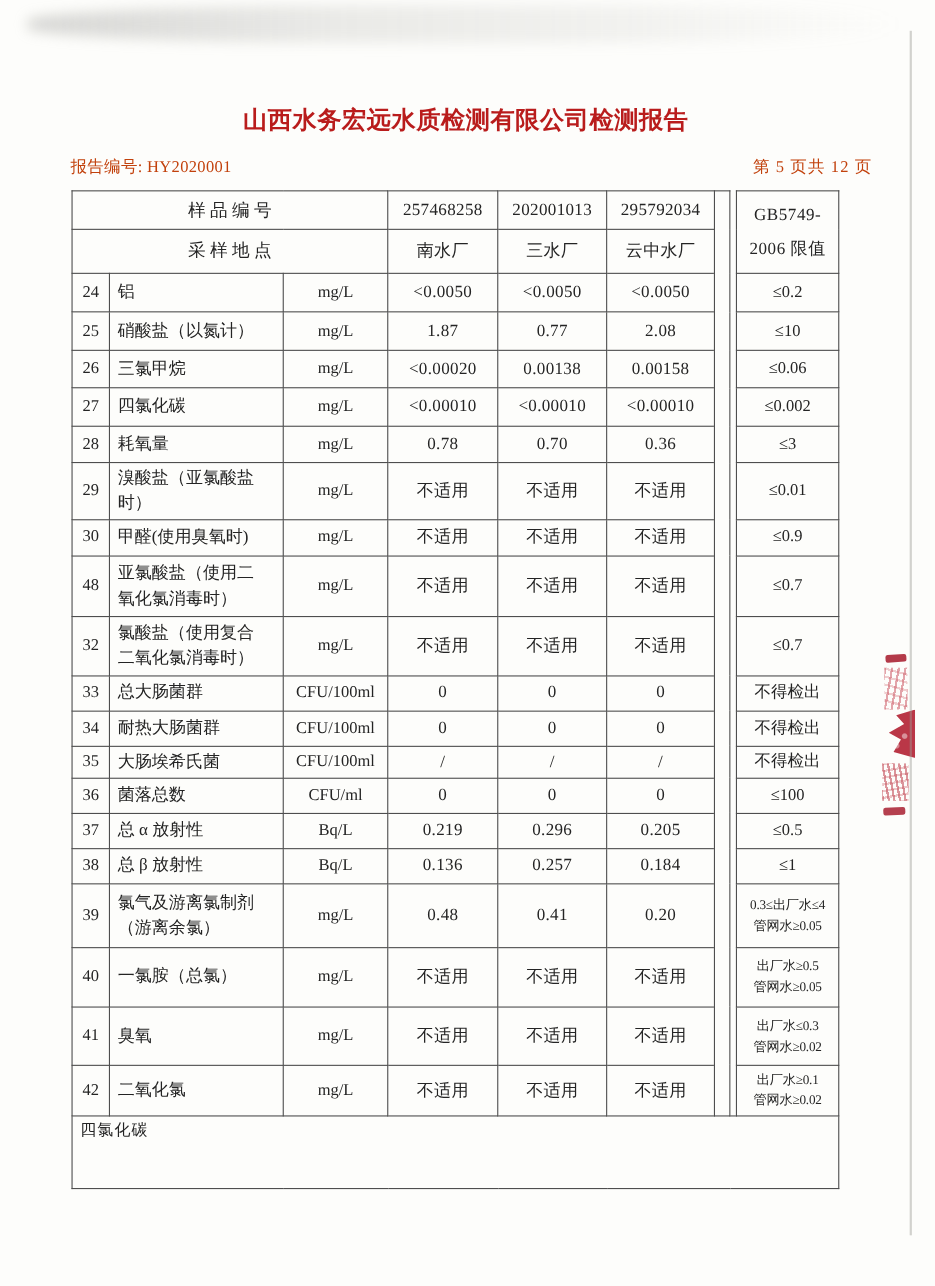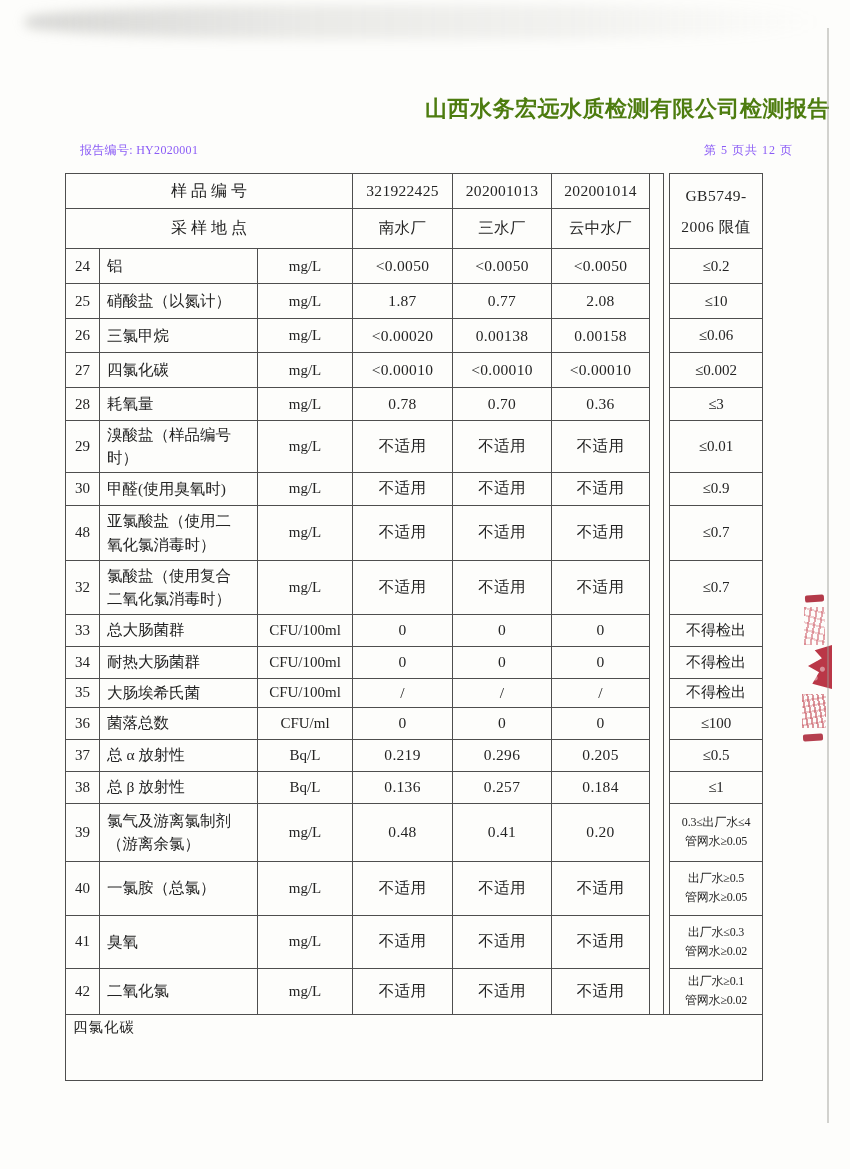--- a/index.html
+++ b/index.html
@@ -14,28 +14,28 @@
     position:absolute;left:25px;top:5px;width:795px;height:34px;
     background:linear-gradient(90deg,rgba(145,145,140,.34),rgba(160,160,155,.20) 35%,rgba(165,165,160,.12) 70%,rgba(165,165,160,0));
     filter:blur(6px);border-radius:40%;
   }
   .fold-line{
     position:absolute;left:827px;top:28px;width:2px;height:1095px;
     background:rgba(158,158,150,.45);
   }
   
   .doc-title{
-    position:absolute;left:0;right:20px;top:94px;text-align:right;
+    position:absolute;left:0;right:20px;top:94px;text-align:center;
     font-family:"Liberation Sans","DejaVu Sans",sans-serif;
-    font-weight:700;font-size:22px;letter-spacing:.5px;color:#4d7c0f;padding-left:17px;
+    font-weight:700;font-size:22px;letter-spacing:.5px;color:#b91c1c;padding-left:17px;
   }
   .meta{
-    position:absolute;left:80px;right:57px;top:142px;
+    position:absolute;left:64px;right:57px;top:142px;
     display:flex;justify-content:space-between;align-items:baseline;
-    font-size:12px;color:#8b5cf6;
+    font-size:15px;color:#c2410c;
   }
   .meta-left{letter-spacing:.3px;}
   .meta-right{letter-spacing:1px;}
   
   table.report{
     position:absolute;left:65px;top:173px;width:697px;
     border-collapse:collapse;table-layout:fixed;
   }
   td,th{
     border:1px solid #4e4e4e;padding:0;vertical-align:middle;
@@ -113,23 +113,23 @@
       <col style="width:100px">
         <col style="width:99px">
         <col style="width:98px">
       <col style="width:14px">
         <col style="width:6px">
         <col style="width:93px">
     </colgroup>
     <tbody>
       <tr class="hrow1">
         <th class="c-head" colspan="3">样品编号</th>
-        <td class="c-val">321922425</td>
+        <td class="c-val">257468258</td>
         <td class="c-val">202001013</td>
-        <td class="c-val">202001014</td>
+        <td class="c-val">295792034</td>
         <td class="c-strip" rowspan="21"></td>
         <td class="c-gap" rowspan="21"></td>
         <td class="c-gbhead" rowspan="2">
           <div>GB5749-</div>
           <div>2006 限值</div>
         </td>
       </tr>
       <tr class="hrow2">
         <th class="c-head" colspan="3">采样地点</th>
         <td class="c-val">南水厂</td>
@@ -176,21 +176,21 @@
           <td class="c-no">28</td>
           <td class="c-name">耗氧量</td>
           <td class="c-unit">mg/L</td>
           <td class="c-val">0.78</td>
           <td class="c-val">0.70</td>
           <td class="c-val">0.36</td>
           <td class="c-limit">≤3</td>
         </tr>
         <tr style="height: 47px;">
           <td class="c-no">29</td>
-          <td class="c-name">溴酸盐（样品编号
+          <td class="c-name">溴酸盐（亚氯酸盐
 时）</td>
           <td class="c-unit">mg/L</td>
           <td class="c-val">不适用</td>
           <td class="c-val">不适用</td>
           <td class="c-val">不适用</td>
           <td class="c-limit">≤0.01</td>
         </tr>
         <tr style="height: 33px;">
           <td class="c-no">30</td>
           <td class="c-name">甲醛(使用臭氧时)</td>

